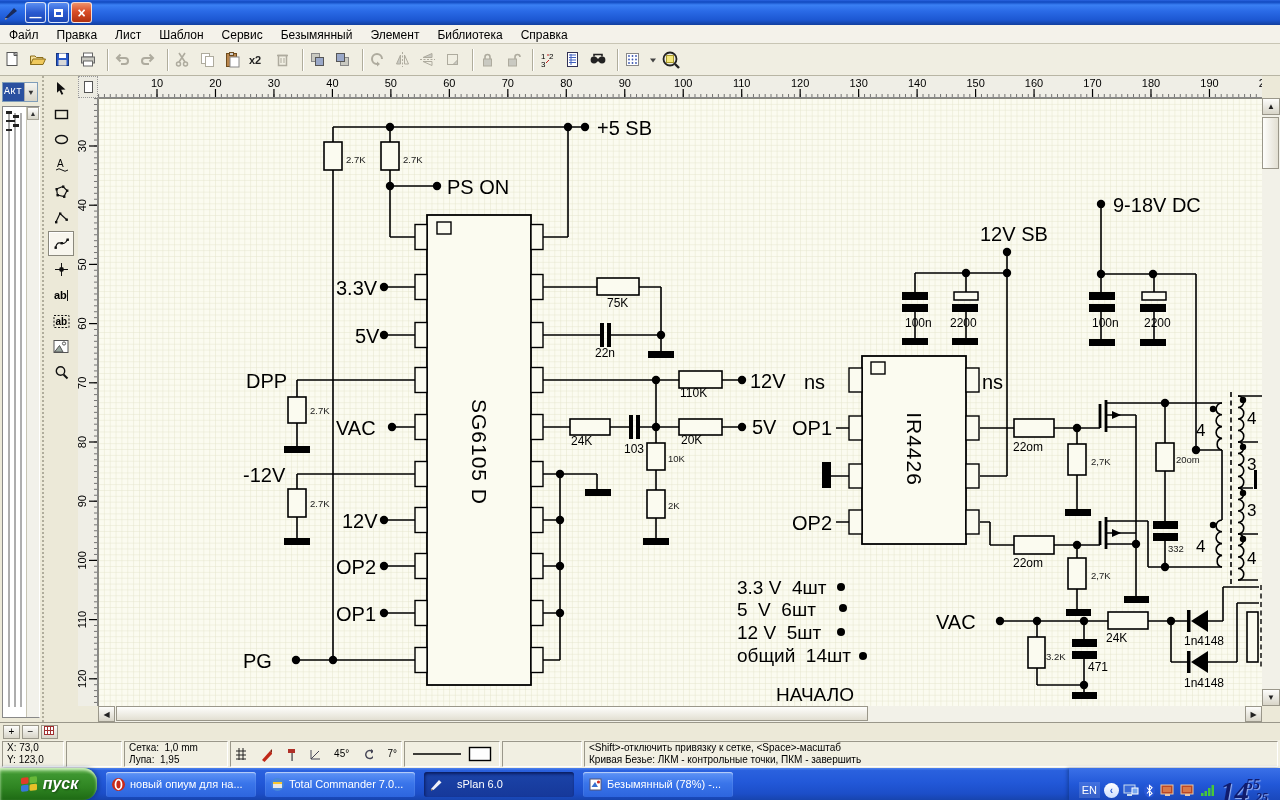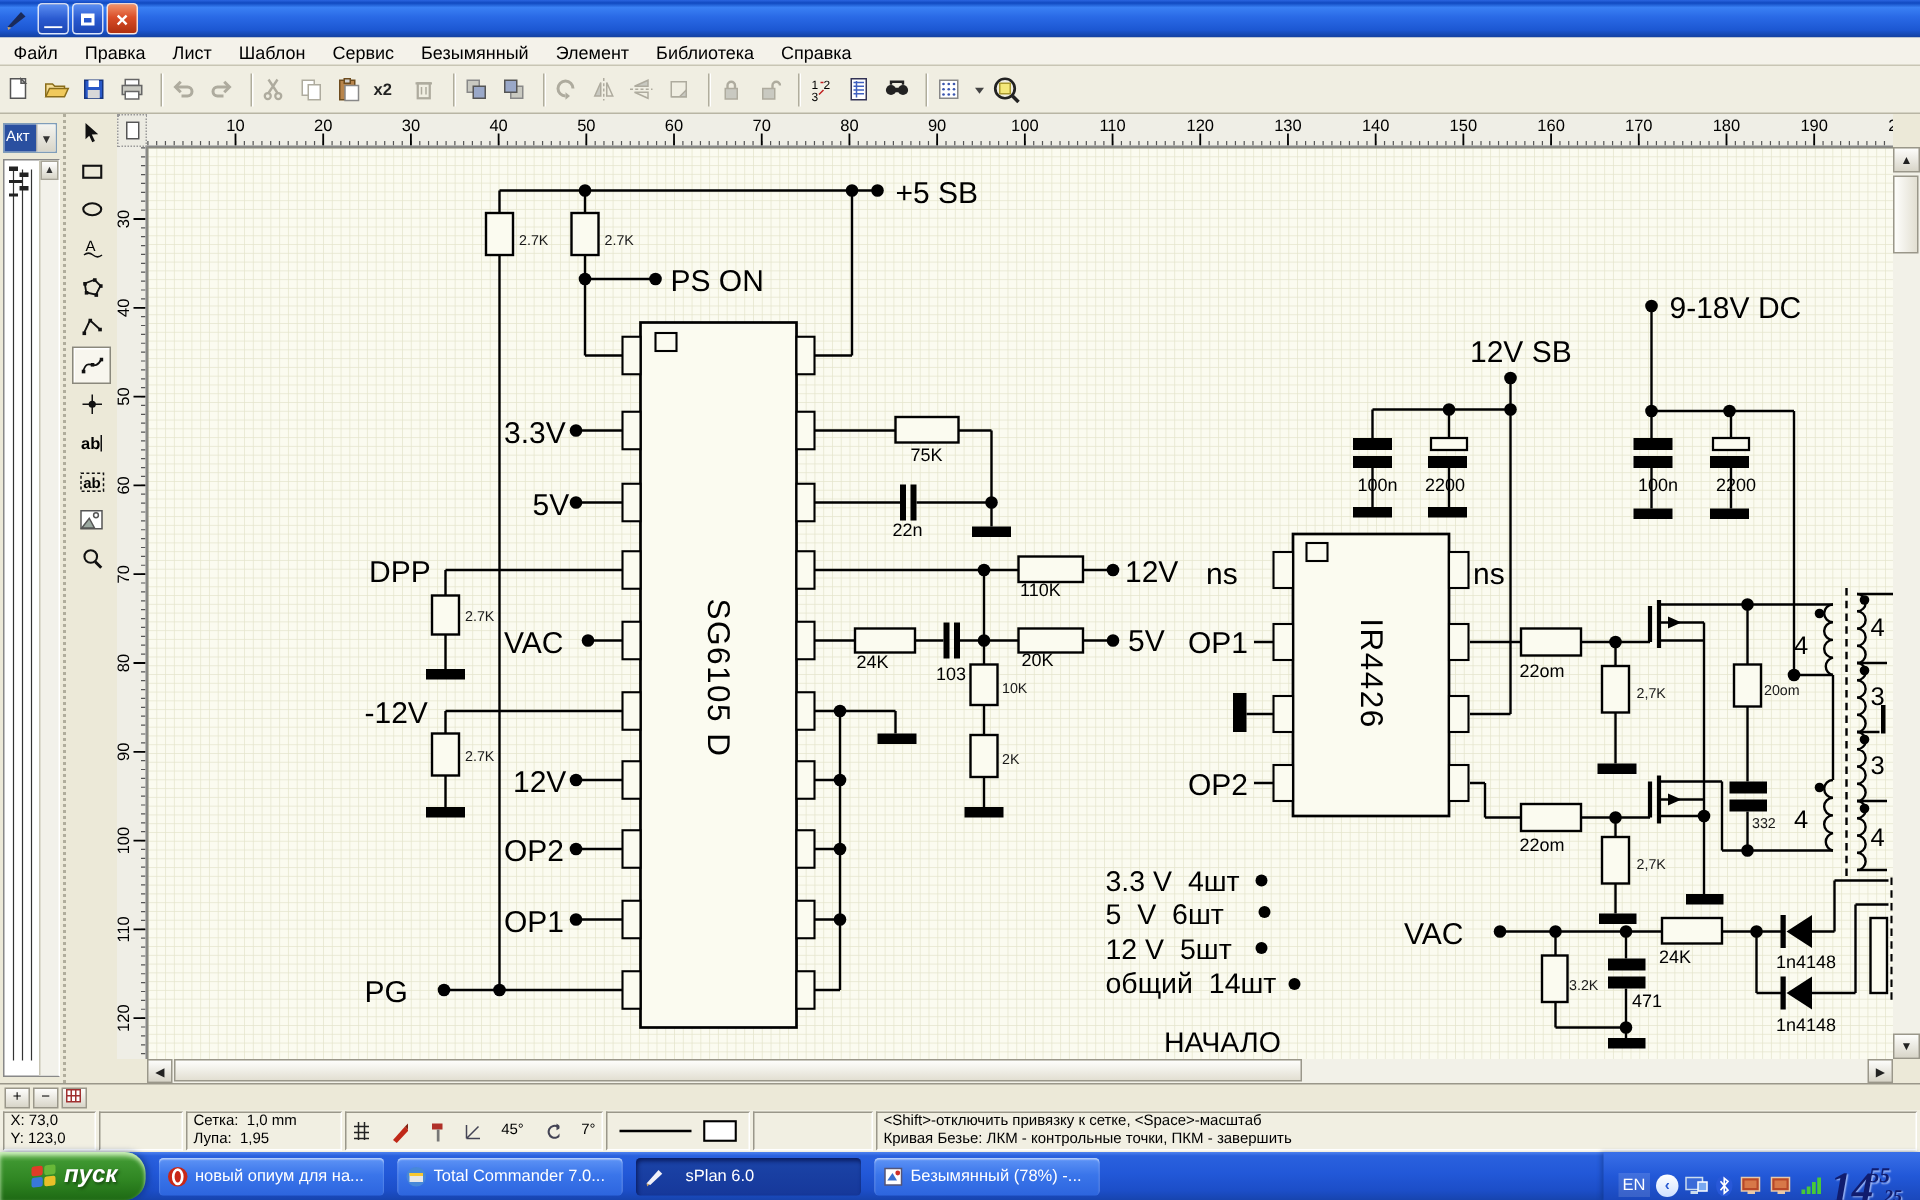--- a/index.html
+++ b/index.html
@@ -43,21 +43,21 @@
   svg text { white-space:pre; fill:#000; }
   .tl { font-size:20px; }
   .tn { font-size:19px; }
   .tm { font-size:12px; }
   .ts { font-size:9.5px; fill:#1a1a1a; }
   .tw { font-size:17px; }
   .tic { font-size:21px; letter-spacing:1px; }
 
   
   .leftpanel { position:absolute; left:0; top:76px; width:78px; height:646px; background:#ECE9D8; }
-  .combo { position:absolute; left:2px; top:6px; width:36px; height:20px; background:#fff; border:1px solid #7f9db9; display:flex; }
+  .combo { position:absolute; left:2px; top:6px; width:36px; height:20px; background:#fff; border:1px solid #7f9db9; display:flex;font-family:Liberation Mono, monospace; }
   .combo .val { flex:1; background:#2a50a0; color:#fff; font-size:10px; padding:3px 1px; overflow:hidden; }
   .combo .drop { width:13px; background:linear-gradient(#f4f4f0,#d8d5c8); border-left:1px solid #aaa; font-size:8px; color:#333;
     display:flex; align-items:center; justify-content:center; }
   .listbox { position:absolute; left:2px; top:30px; width:38px; height:612px; background:#fff;
     border:1px solid #888; border-right-color:#fff; }
   .listbox .content { position:absolute; left:0; top:0; width:24px; height:100%; }
   .lscroll { position:absolute; right:0; top:0; width:13px; height:100%; background:#f2f1ea; border-left:1px solid #c8c5b4; }
   .lscroll .up { height:13px; background:linear-gradient(#fff,#d8d5c8); border:1px solid #a8a598; font-size:7px; text-align:center; color:#333; line-height:11px; }
   .splitter { position:absolute; left:42px; top:0; width:4px; height:646px; border-left:2px dotted #b0ad9c; }
   .toolcol { position:absolute; left:47px; top:0; width:30px; height:646px; }

